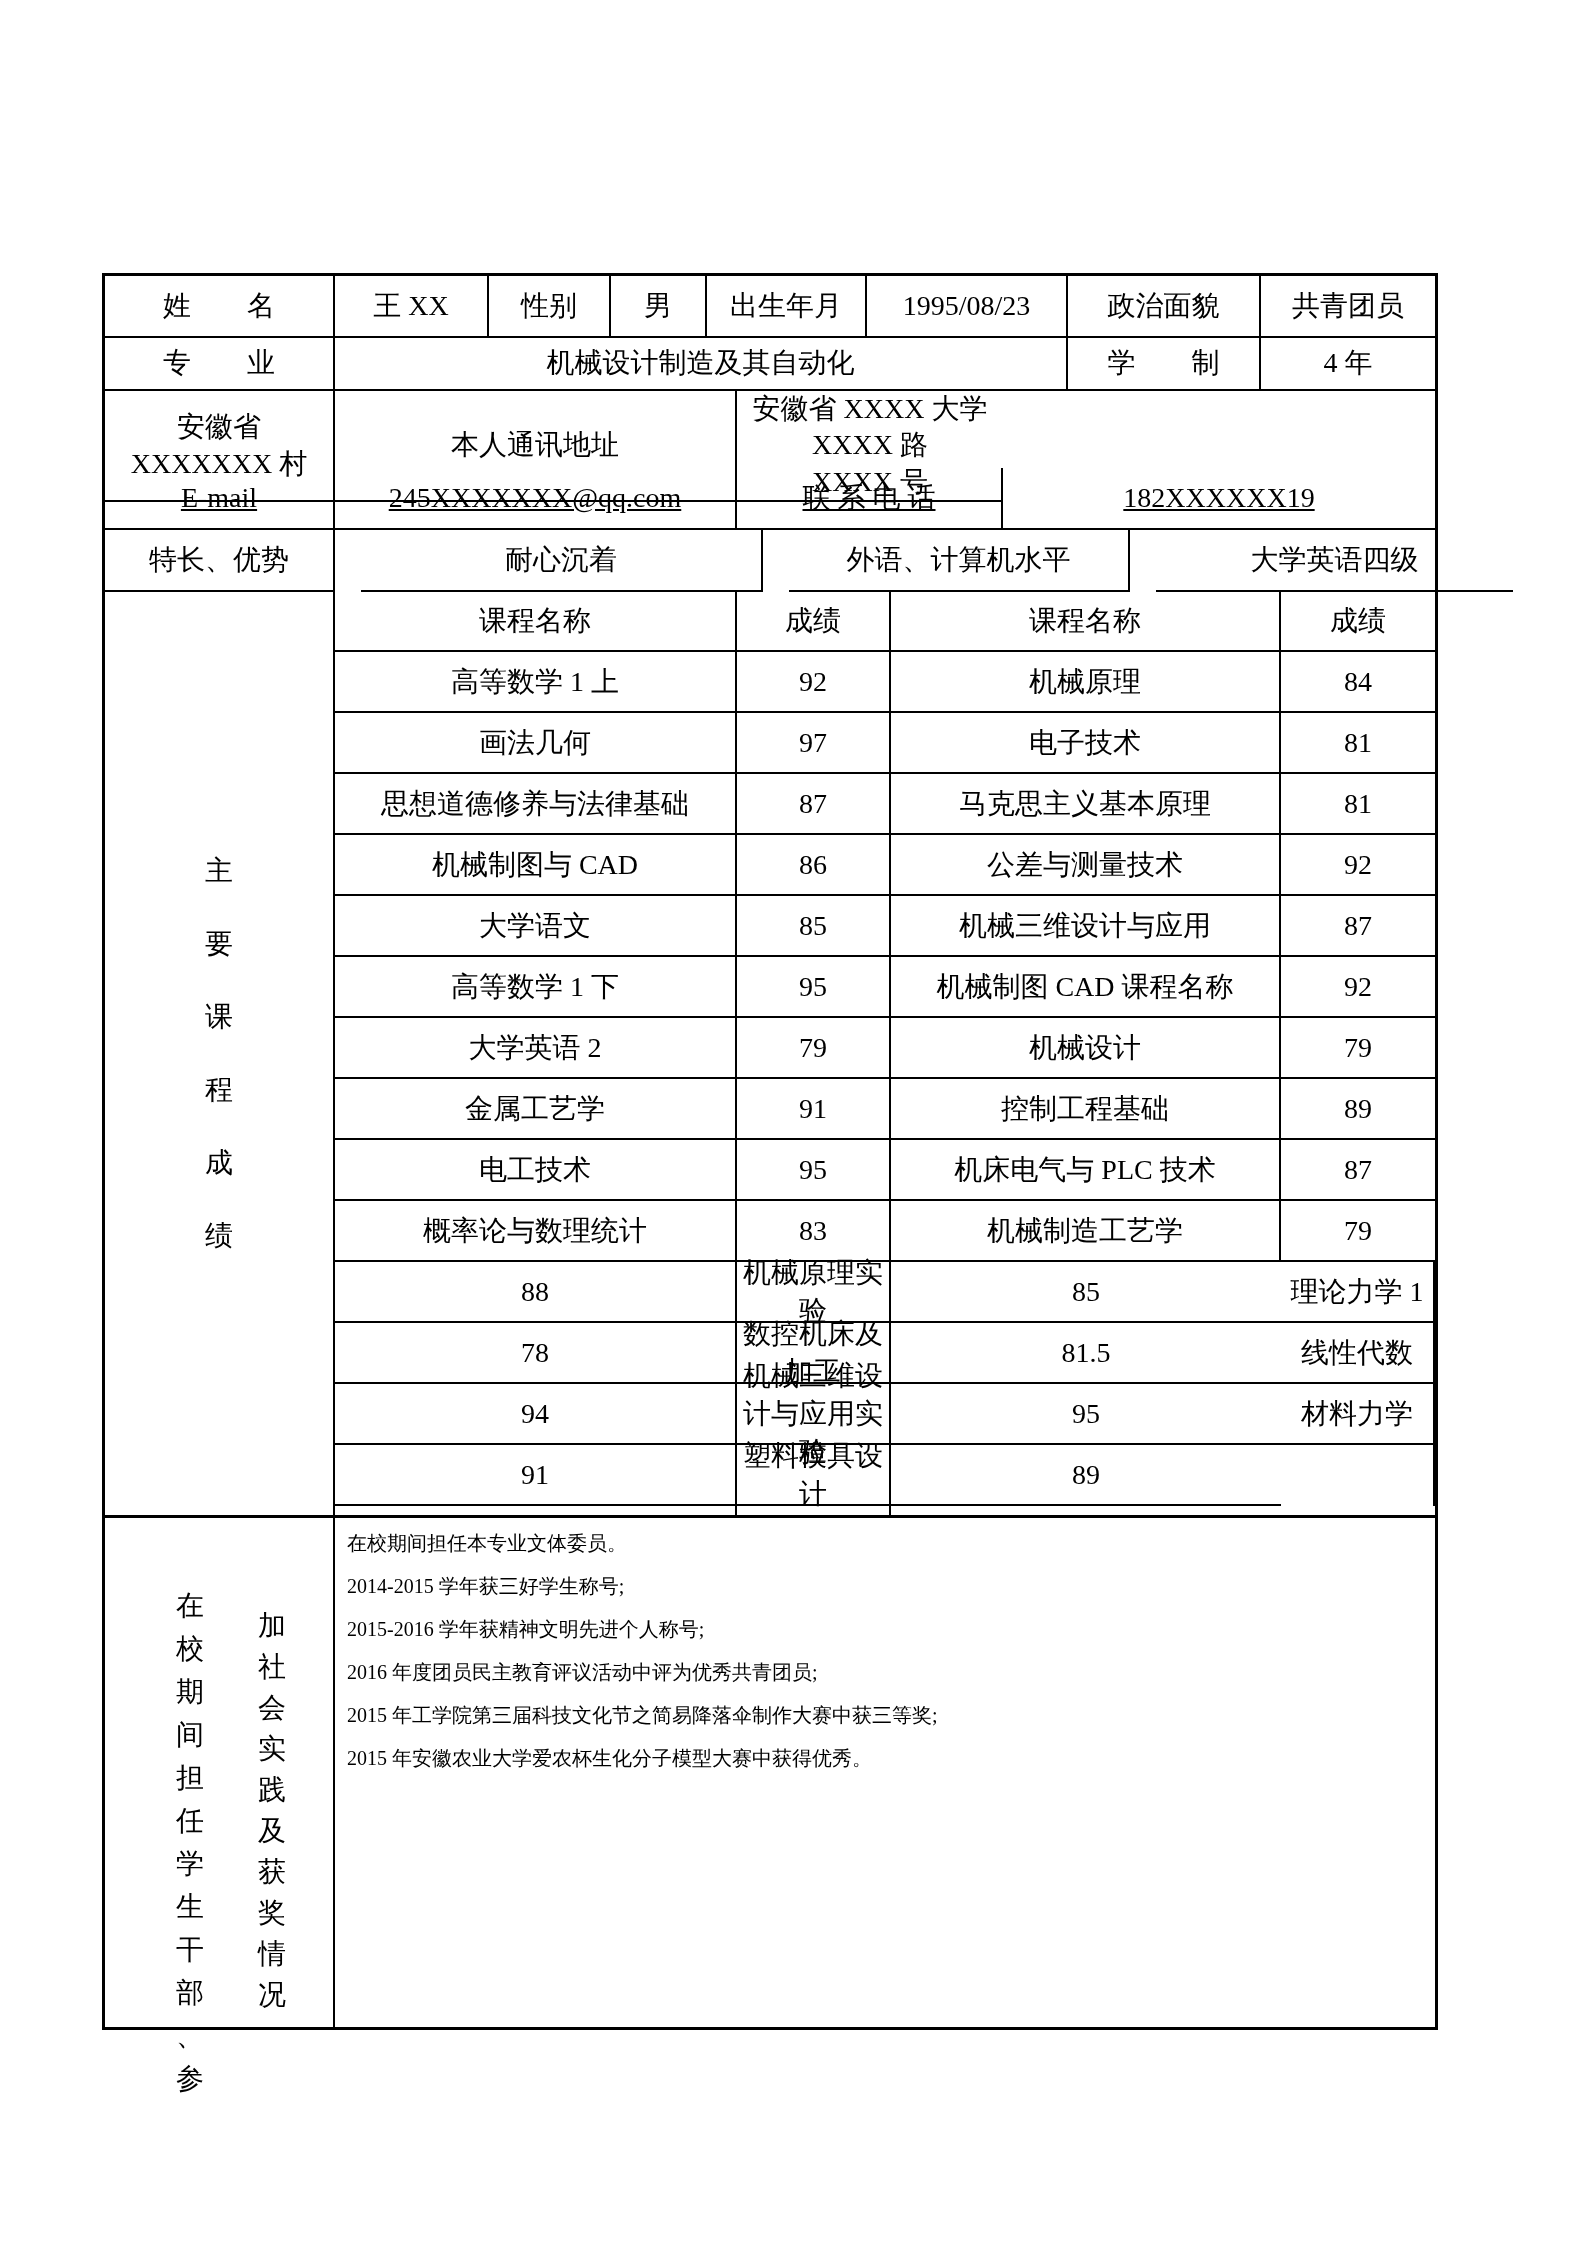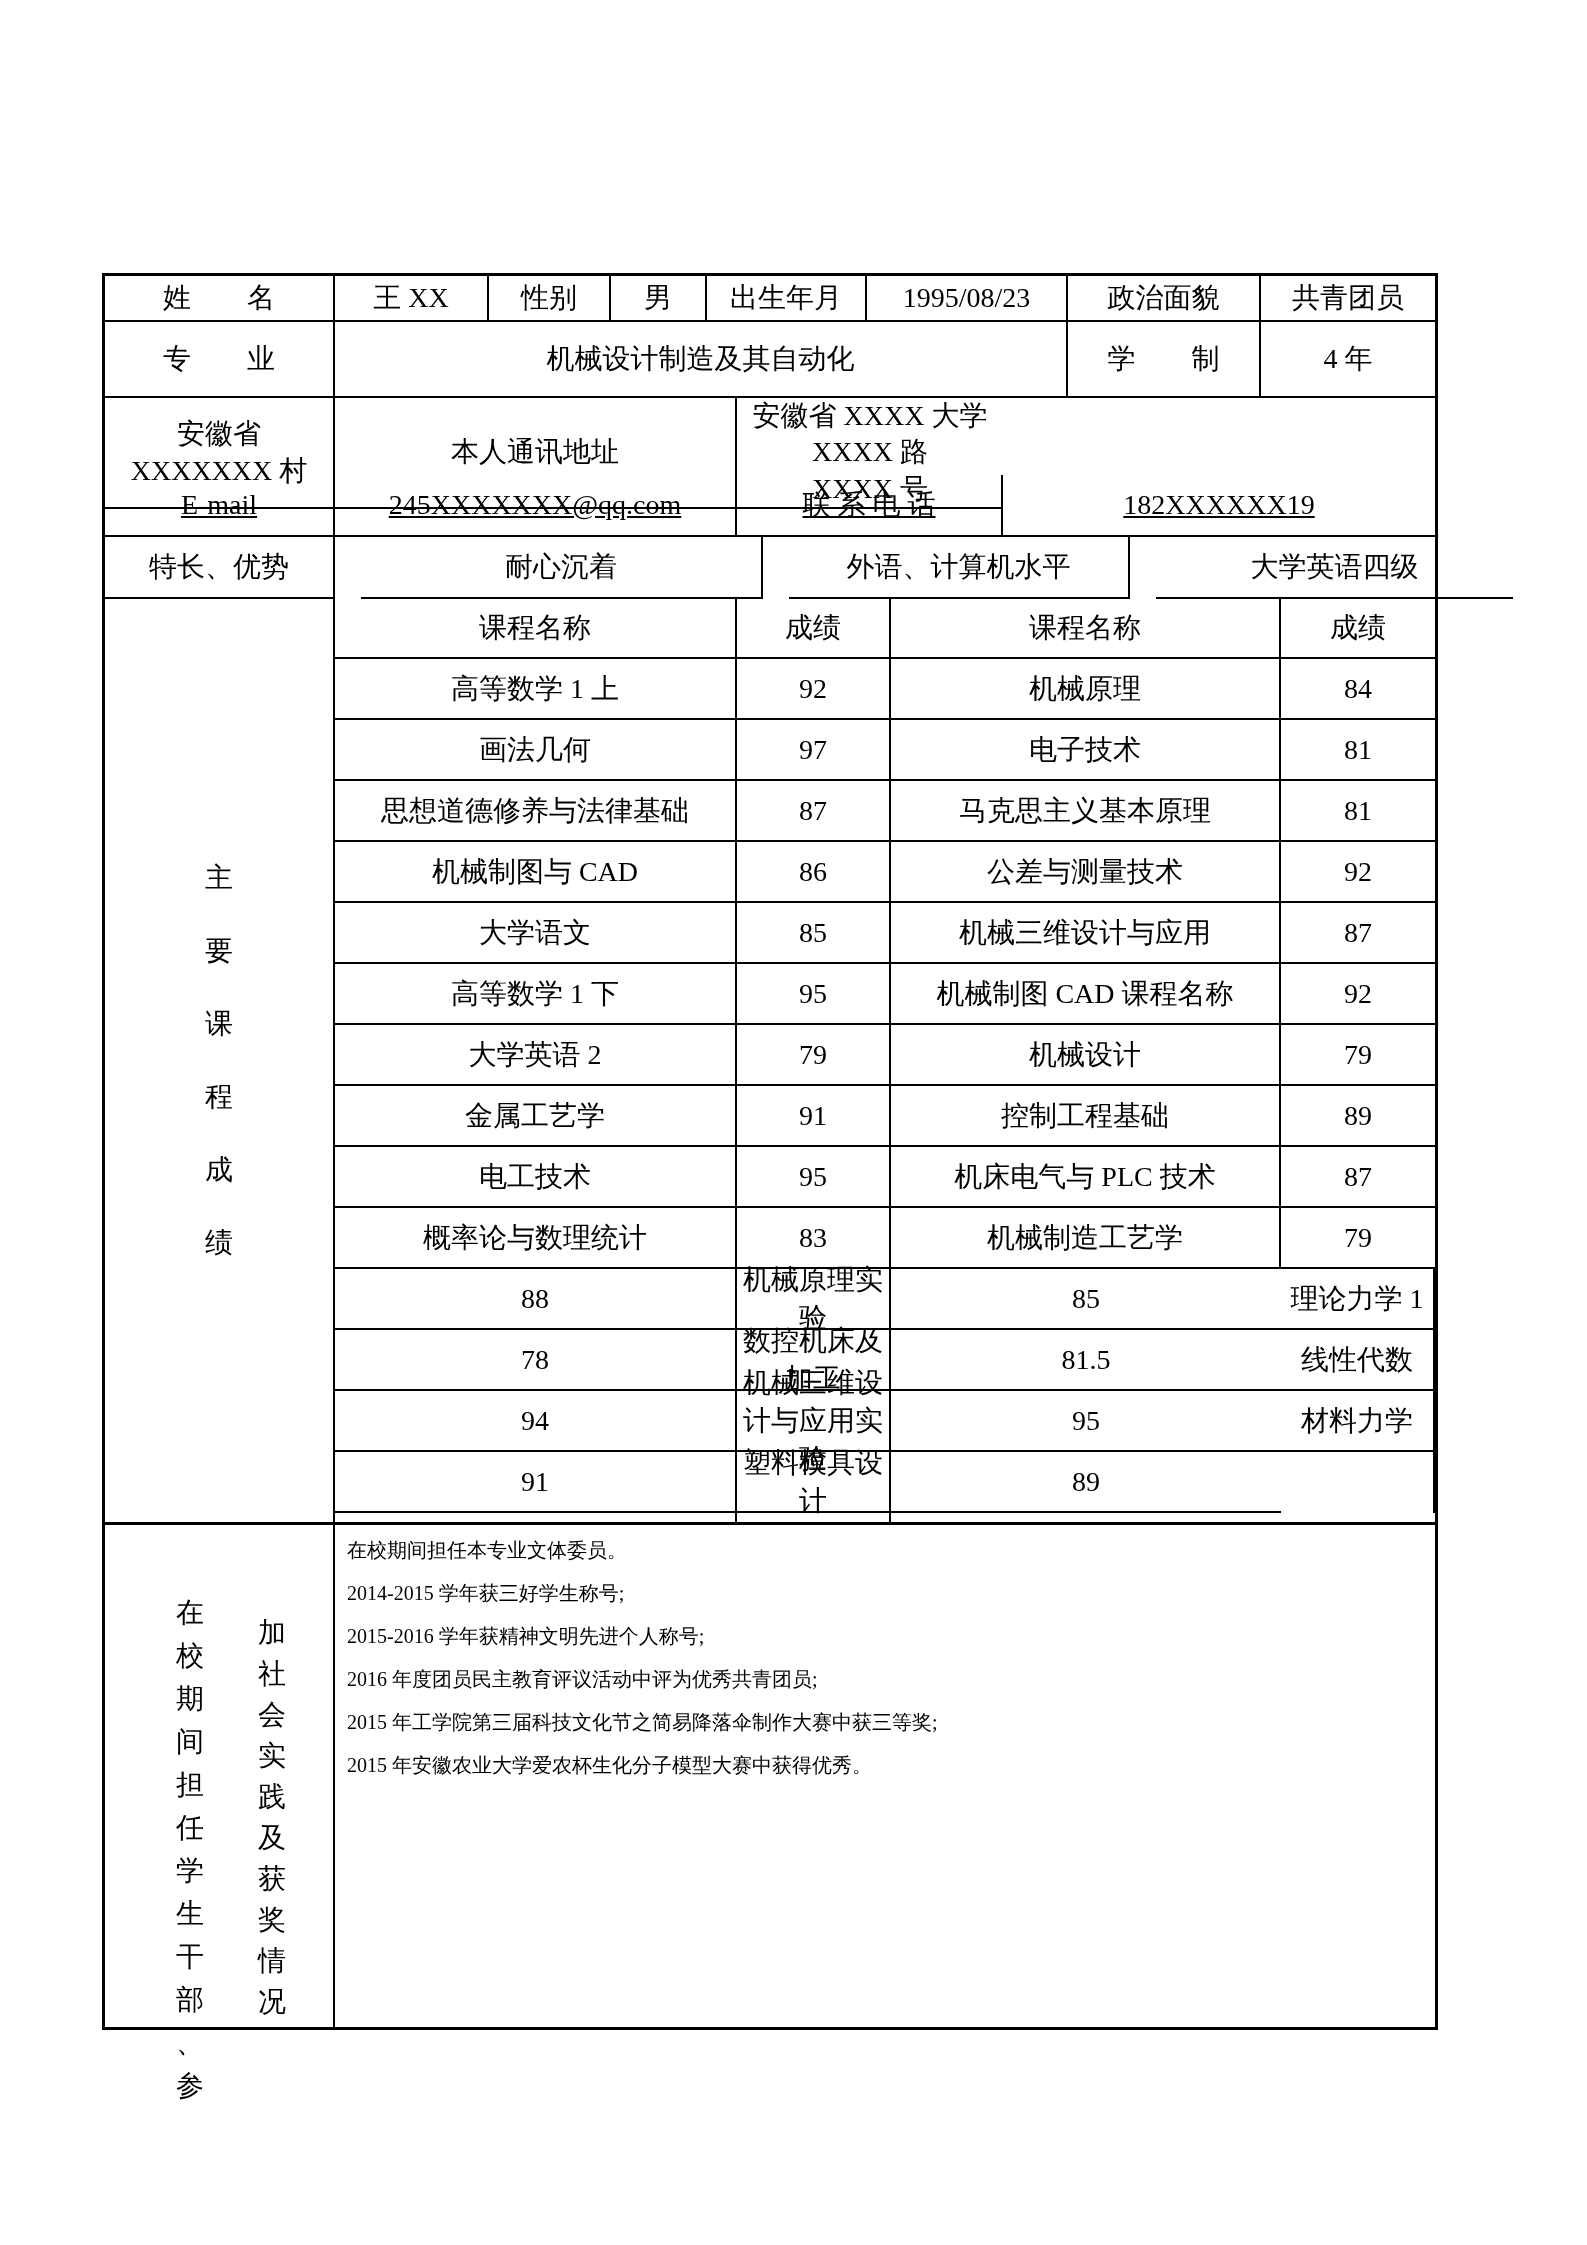--- a/index.html
+++ b/index.html
@@ -1,22 +1,22 @@
 <!DOCTYPE html>
 <html><head>
 <meta charset="utf-8">
 <style>
   html,body{margin:0;padding:0;background:#fff;}
   .page{position:relative;width:1587px;height:2245px;background:#ffffff;overflow:hidden;
         font-family:"Liberation Serif","DejaVu Serif",serif;color:#000;}
   .tbl{position:absolute;left:102px;top:273px;width:1336px;height:1757px;
        border:3px solid #000;box-sizing:border-box;display:flex;flex-direction:column;background:#fff;}
   .row{display:grid;box-sizing:border-box;}
-  .r1{grid-template-columns:230px 154px 122px 96px 160px 201px 193px 174px;height:46px;}
-  .r2{grid-template-columns:230px 733px 193px 174px;height:76px;}
+  .r1{grid-template-columns:230px 154px 122px 96px 160px 201px 193px 174px;height:62px;}
+  .r2{grid-template-columns:230px 733px 193px 174px;height:53px;}
   .r3{grid-template-columns:230px 402px 266px 432px;height:77px;}
   .r4{grid-template-columns:230px 402px 266px 432px;height:62px;text-decoration:underline;}
   .r5{grid-template-columns:230px 402px 341px 357px;height:62px;gap:26px;}
   .c{border-right:2px solid #000;border-bottom:2px solid #000;display:flex;align-items:center;
      justify-content:center;text-align:center;font-size:28px;line-height:1.3;box-sizing:border-box;padding:0 4px;}
   .row .c:last-child{border-right:none;}
   .pre{white-space:pre-line;}
   
   .grades{display:grid;grid-template-columns:230px 402px 154px 390px 154px;
           grid-template-rows:60px repeat(14,61px) 9px;box-sizing:border-box;}

